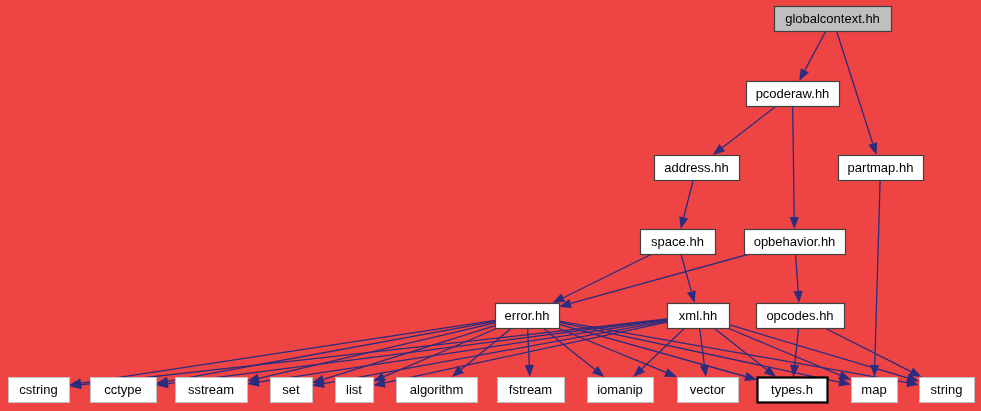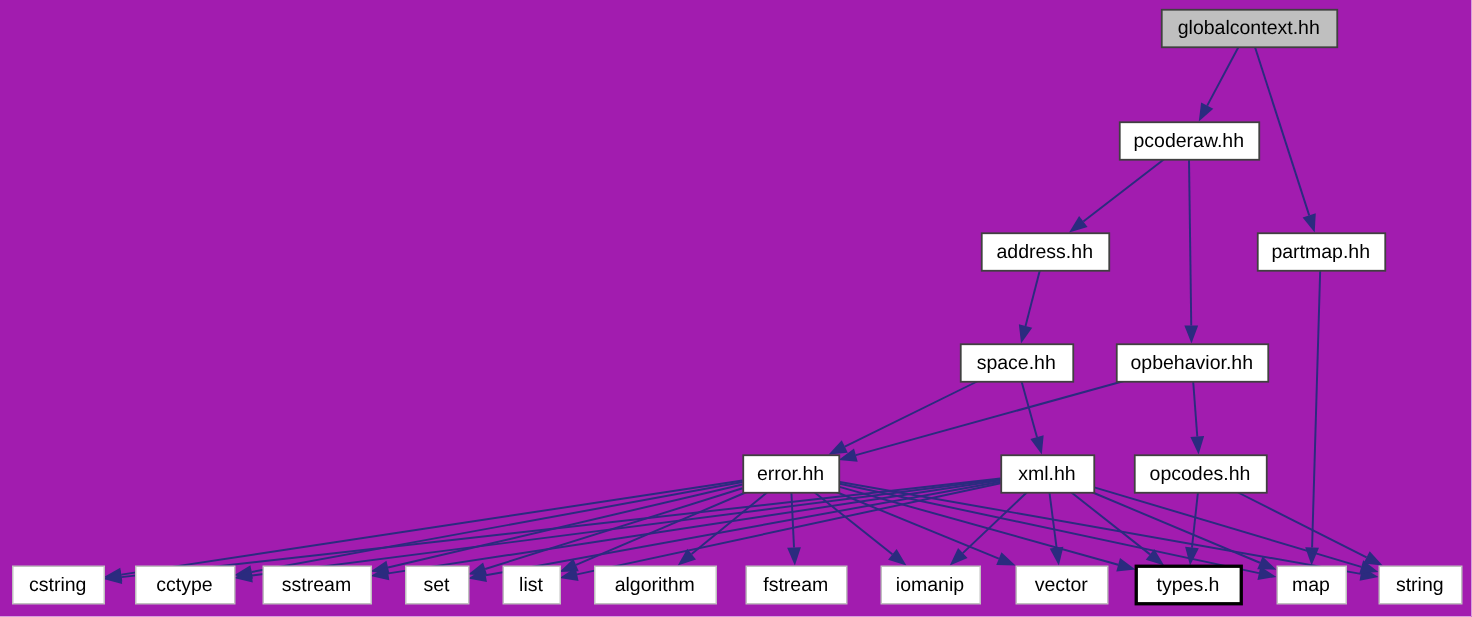--- a/index.html
+++ b/index.html
@@ -4,21 +4,21 @@
 <style>
   html, body {
     margin: 0;
     padding: 0;
     background: #ffffff;
   }
   #graph-root {
     position: relative;
     width: 981px;
     height: 411px;
-    background: #a21caf;
+    background: #ef4444;
     font-family: "Liberation Sans", sans-serif;
     overflow: hidden;
   }
   svg#graph-svg {
     position: absolute;
     left: 0;
     top: 0;
     width: 981px;
     height: 411px;
     display: block;

